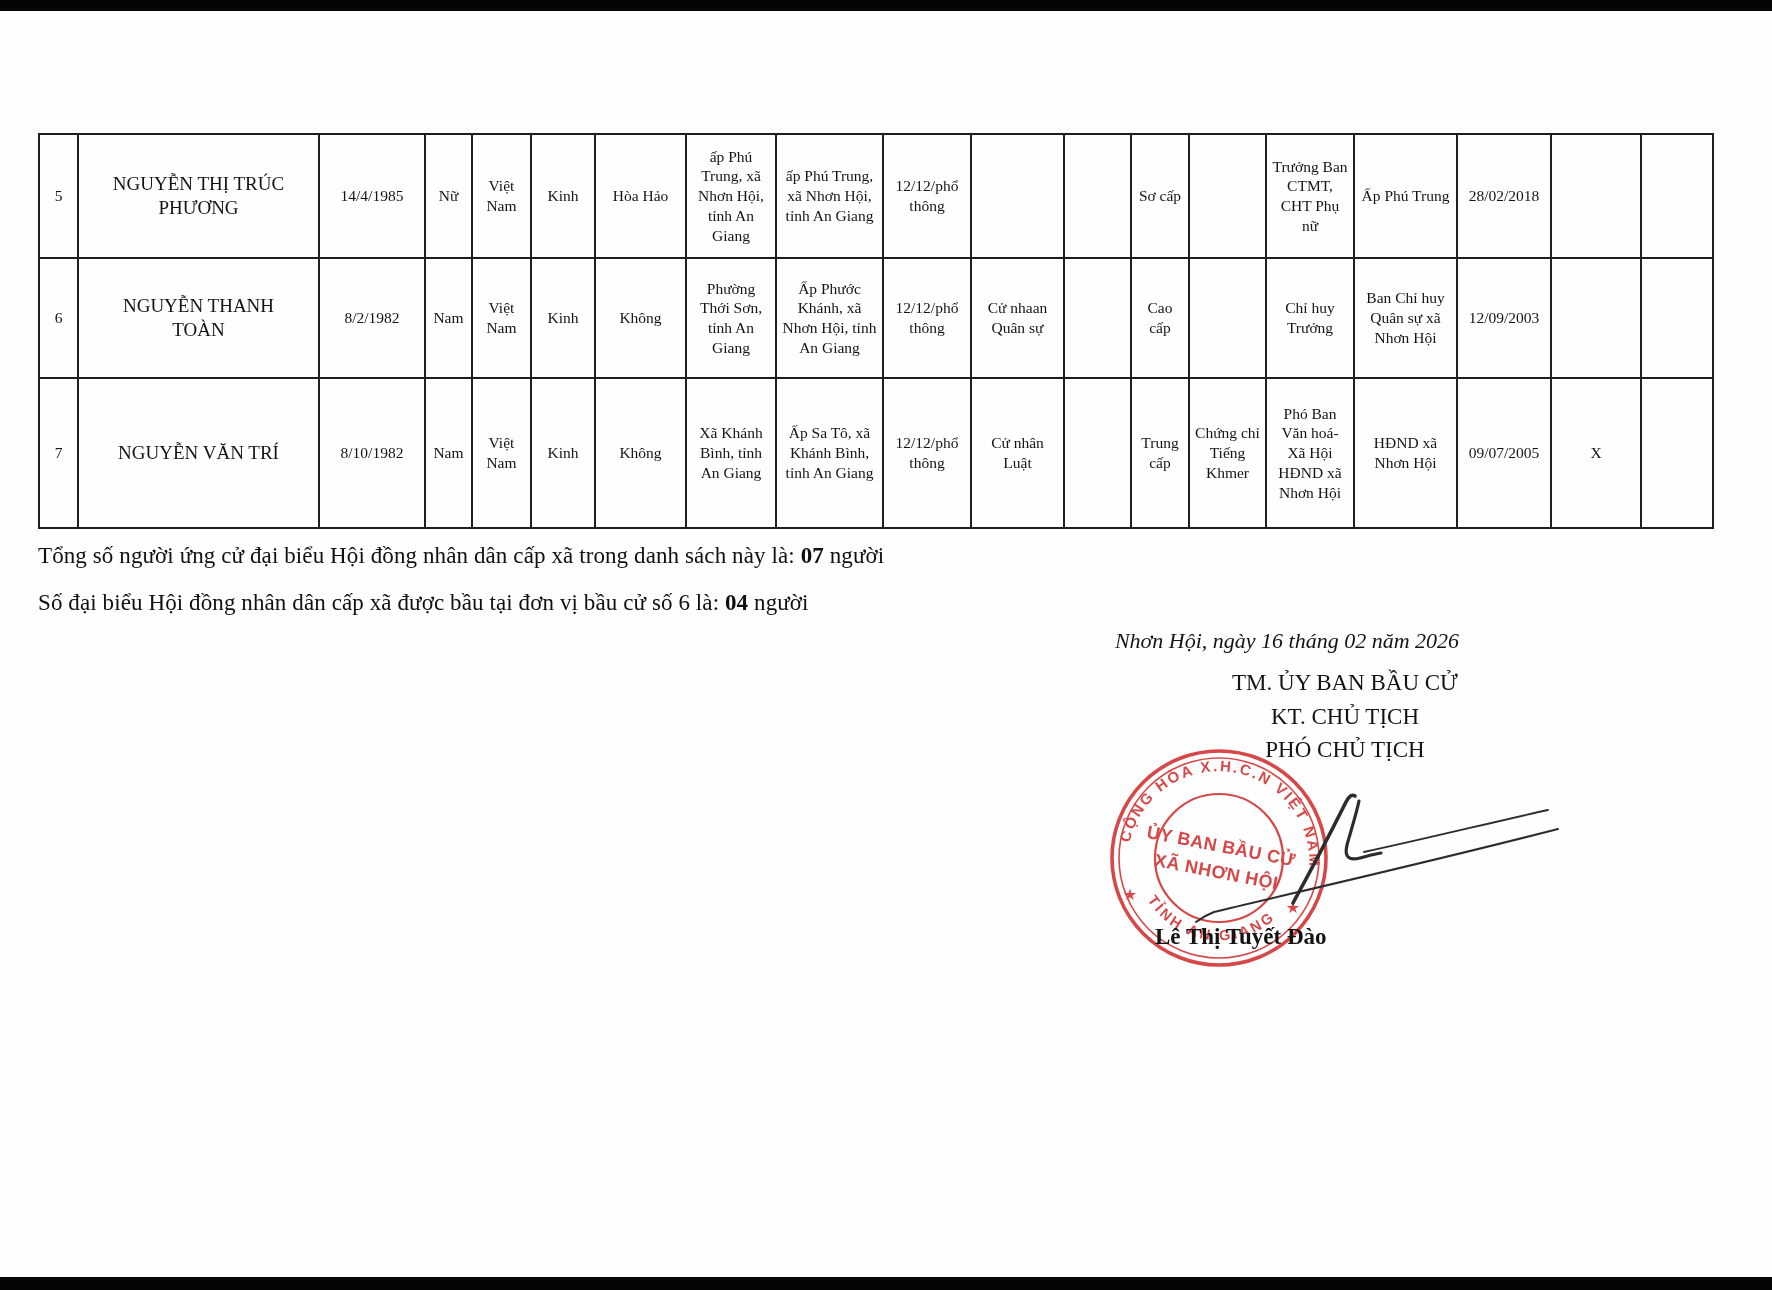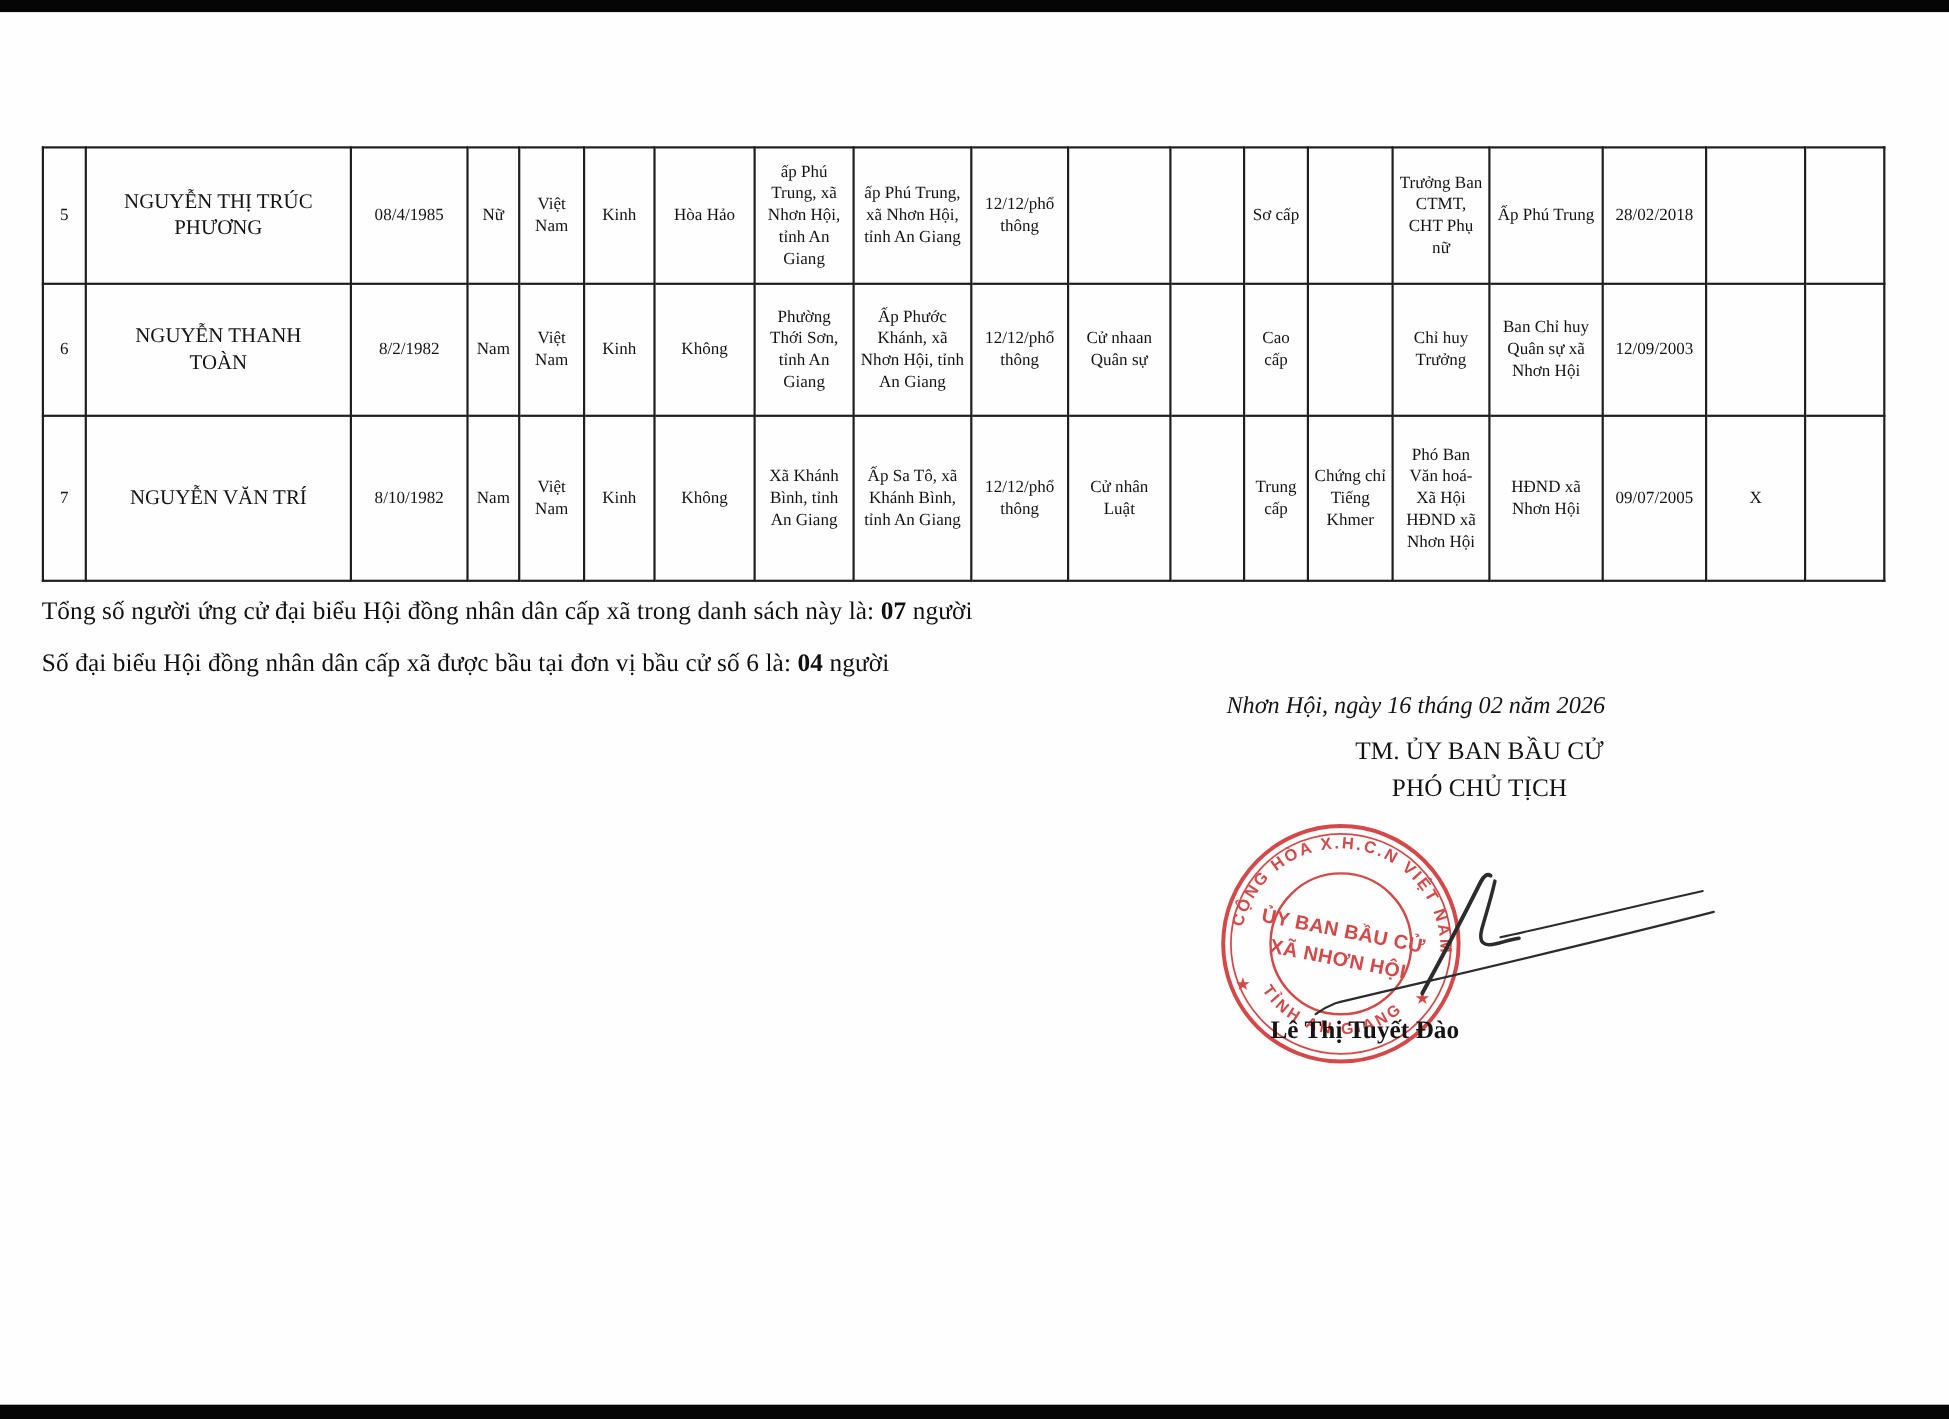--- a/index.html
+++ b/index.html
@@ -106,21 +106,21 @@
       <col style="width:88px">
     <col style="width:103px">
       <col style="width:94px">
       <col style="width:90px">
     <col style="width:72px">
   </colgroup>
   <tbody>
       <tr>
         <td>5</td>
         <td>NGUYỄN THỊ TRÚC PHƯƠNG</td>
-        <td>08/4/1985</td>
+        <td>14/4/1985</td>
         <td>Nữ</td>
         <td>Việt Nam</td>
         <td>Kinh</td>
         <td>Hòa Hảo</td>
         <td>ấp Phú Trung, xã Nhơn Hội, tỉnh An Giang</td>
         <td>ấp Phú Trung, xã Nhơn Hội, tỉnh An Giang</td>
         <td>12/12/phổ thông</td>
         <td></td>
         <td></td>
         <td>Sơ cấp</td>
@@ -180,20 +180,21 @@
   <span>Tổng số người ứng cử đại biểu Hội đồng nhân dân cấp xã trong danh sách này là: </span><b>07</b><span> người</span>
 </div>
 <div id="summary-line-2" class="summary-line">
   <span>Số đại biểu Hội đồng nhân dân cấp xã được bầu tại đơn vị bầu cử số 6 là: </span><b>04</b><span> người</span>
 </div>
 
 <div id="place-date-line">Nhơn Hội, ngày 16 tháng 02 năm 2026</div>
 
 <div id="signing-titles">
   <div>TM. ỦY BAN BẦU CỬ</div>
+  <div>KT. CHỦ TỊCH</div>
   <div>PHÓ CHỦ TỊCH</div>
 </div>
 
 <svg id="official-seal" viewBox="0 0 222 222">
   <circle cx="111" cy="111" r="107" stroke-width="3.6"></circle>
   <circle cx="111" cy="111" r="100" stroke-width="1.6"></circle>
   <circle cx="111" cy="111" r="64" stroke-width="2.2"></circle>
   <defs>
     <path id="sealTopArc" d="M 24,142 A 91,91 0 1 1 198,142"></path>
     <path id="sealBottomArc" d="M 40,154 A 84,84 0 0 0 182,154"></path>

